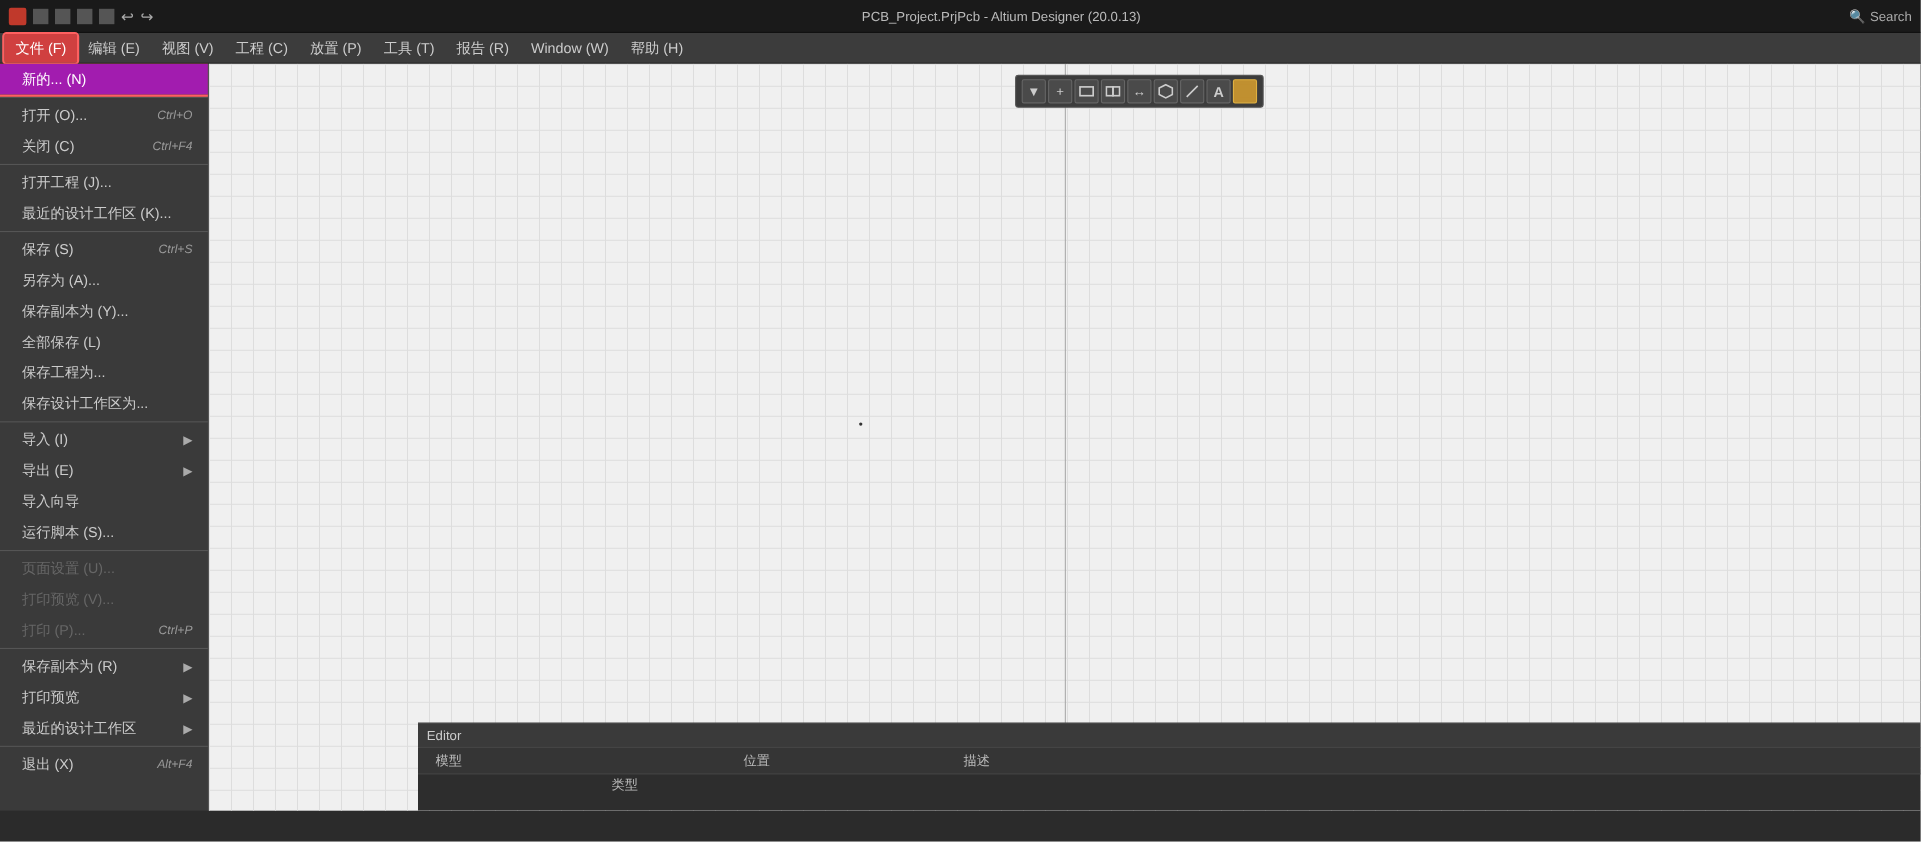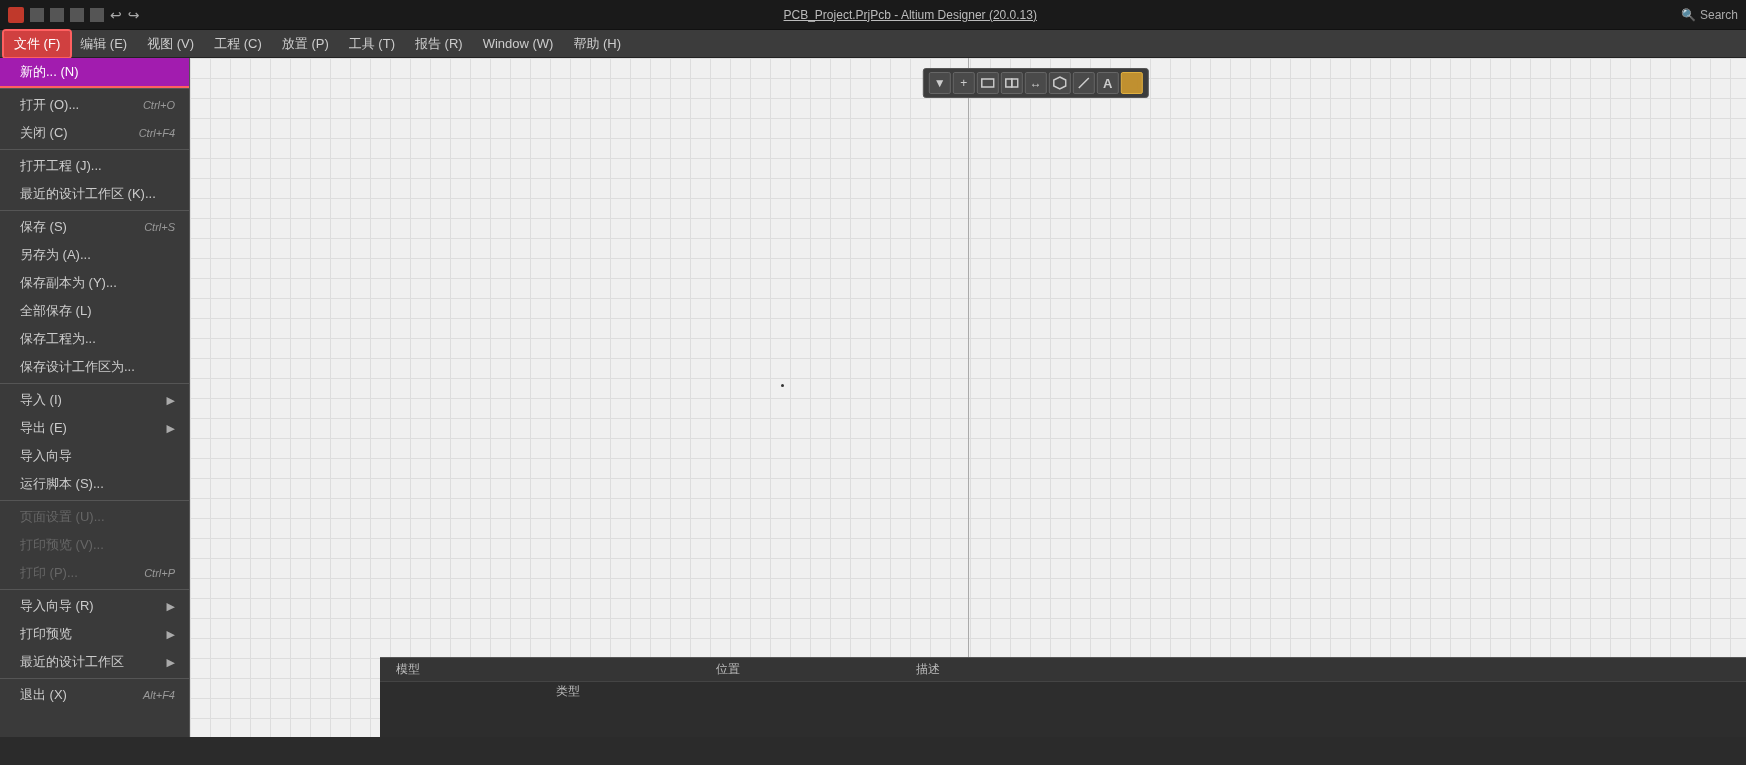--- a/index.html
+++ b/index.html
@@ -32,21 +32,20 @@
       width: 16px; height: 16px;
       background: #555;
       border-radius: 2px;
       display: inline-block;
     }
     #title-text {
       color: #bbb;
       font-size: 12px;
       flex: 1;
       text-align: center;
-      text-decoration: underline;
     }
     #search-area {
       display: flex;
       align-items: center;
       gap: 4px;
       color: #aaa;
       font-size: 12px;
     }
 
     
@@ -197,21 +196,21 @@
       font-size: 12px;
       color: #bbb;
       gap: 0;
     }
     .bth-col {
       padding: 0 8px;
       flex-shrink: 0;
     }
     .bth-col-1 { width: 160px; }
     .bth-col-2 { width: 120px; margin-top: 44px; }
-    .bth-col-3 { width: 200px; margin-left: 40px; }
+    .bth-col-3 { width: 200px; }
     .bth-col-4 { flex: 1; }
 
     
     #canvas-dot {
       position: absolute;
       width: 3px; height: 3px;
       background: #333;
       border-radius: 50%;
       top: 48%;
       left: 38%;
@@ -326,21 +325,21 @@
       <span>打印预览 (V)...</span>
     </div>
     <div class="fm-item disabled">
       <span>打印 (P)...</span>
       <span class="shortcut">Ctrl+P</span>
     </div>
 
     <div class="fm-separator"></div>
 
     <div class="fm-item">
-      <span>导入向导 (R)</span>
+      <span>保存副本为 (R)</span>
       <span class="arrow">▶</span>
     </div>
     <div class="fm-item">
       <span>打印预览</span>
       <span class="arrow">▶</span>
     </div>
     <div class="fm-item">
       <span>最近的设计工作区</span>
       <span class="arrow">▶</span>
     </div>
@@ -386,20 +385,23 @@
       </div>
       <div class="ct-btn" title="Text" style="font-weight:bold; font-size:13px;">A</div>
       <div class="ct-btn" title="Fill" style="background:#c09030; border-color:#e0b040;">
         <svg width="14" height="14" viewBox="0 0 14 14">
             <rect x="1" y="1" width="12" height="12" fill="#c09030"></rect>
           </svg>
       </div>
     </div>
 
     <div id="bottom-panel">
+      <div id="bottom-panel-header">
+        <span>Editor</span>
+      </div>
       <div id="bottom-table-header">
         <span class="bth-col bth-col-1">模型</span>
         <span class="bth-col bth-col-2">类型</span>
         <span class="bth-col bth-col-3">位置</span>
         <span class="bth-col bth-col-4">描述</span>
       </div>
     </div>
   </div>
 
 </div>

